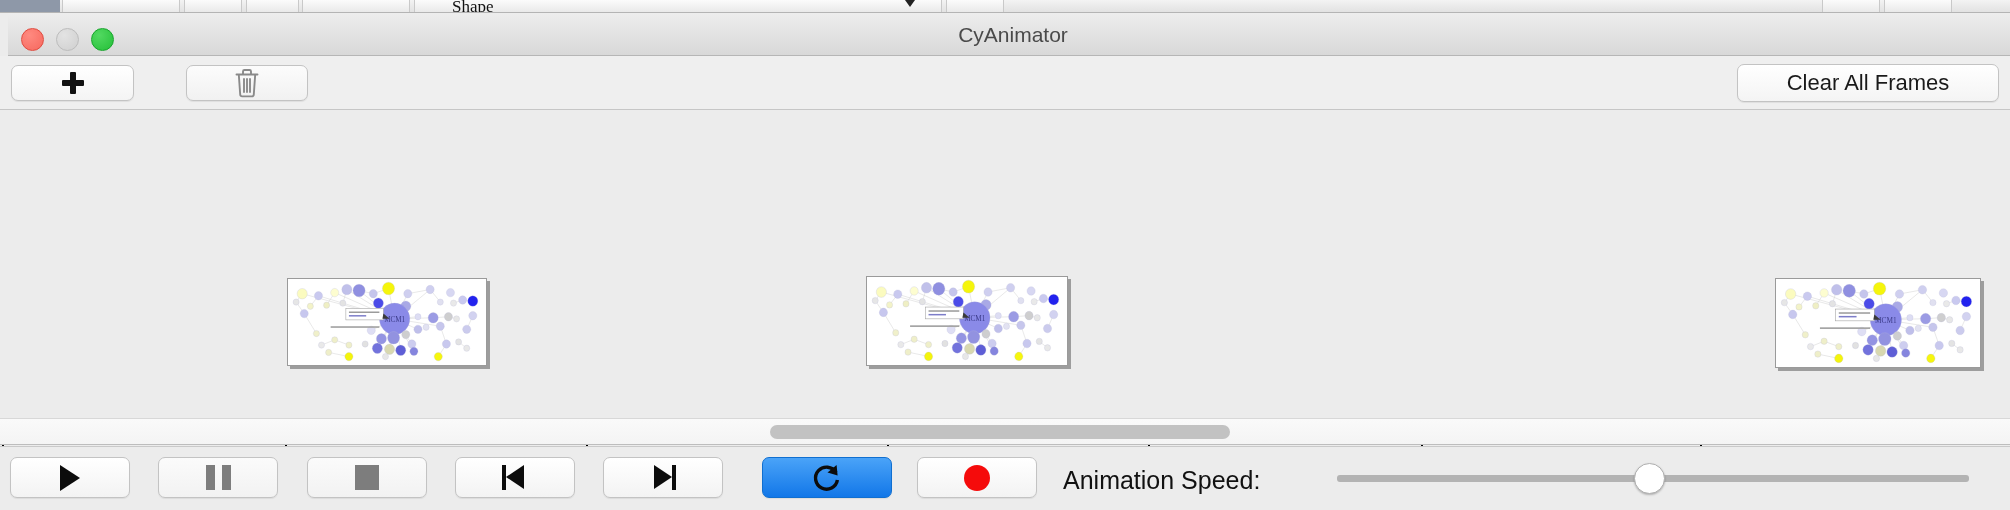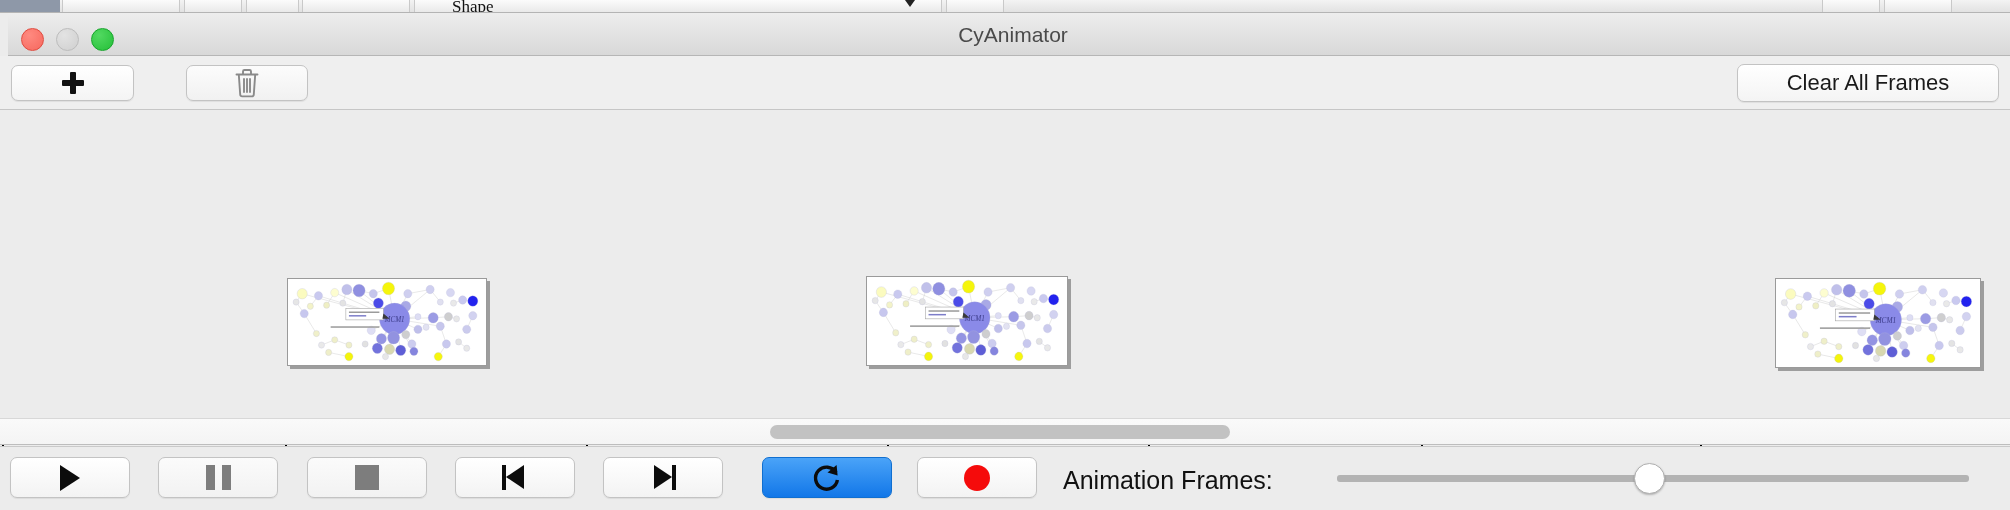--- a/index.html
+++ b/index.html
@@ -78,21 +78,20 @@
   .plus-icon::before, .plus-icon::after {
     content:""; position: absolute; background: #111; border-radius: 1px;
   }
   .plus-icon::before { left: 0; top: 8px; width: 22px; height: 6px; }
   .plus-icon::after  { left: 8px; top: 0; width: 6px; height: 22px; }
 
   
   .frame-panel {
     position: absolute; left: 0; top: 110px; width: 2010px; height: 298px;
     background: #ececec;
-    font-style: italic;
   }
   .thumb {
     position: absolute;
     background: #fff;
     border: 1px solid #9a9a9a;
     box-shadow: 3px 3px 0 0 #9d9d9d;
     overflow: hidden;
   }
   .thumb svg { display: block; width: 100%; height: 100%; }
 
@@ -602,18 +601,18 @@
     <div class="cbtn active" id="c-loop">
       <svg width="30" height="30" viewBox="0 0 30 30">
         <path d="M24 9.5 A11 11 0 1 0 25.4 17" fill="none" stroke="#0c0c0c" stroke-width="3.4" stroke-linecap="butt"></path>
         <polygon points="24.6,2 25.6,12.5 15.5,9.4" fill="#0c0c0c"></polygon>
       </svg>
     </div>
     <div class="cbtn" id="c-rec">
       <span class="ico-rec"></span>
     </div>
 
-    <div class="speed-label">Animation Frames:</div>
+    <div class="speed-label">Animation Speed:</div>
     <div class="slider-track" style="left: 1337px; width: 632px;"></div>
     <div class="slider-thumb" style="left: 1634px;"></div>
   </div>
 
 </div>
 
 </body></html>

